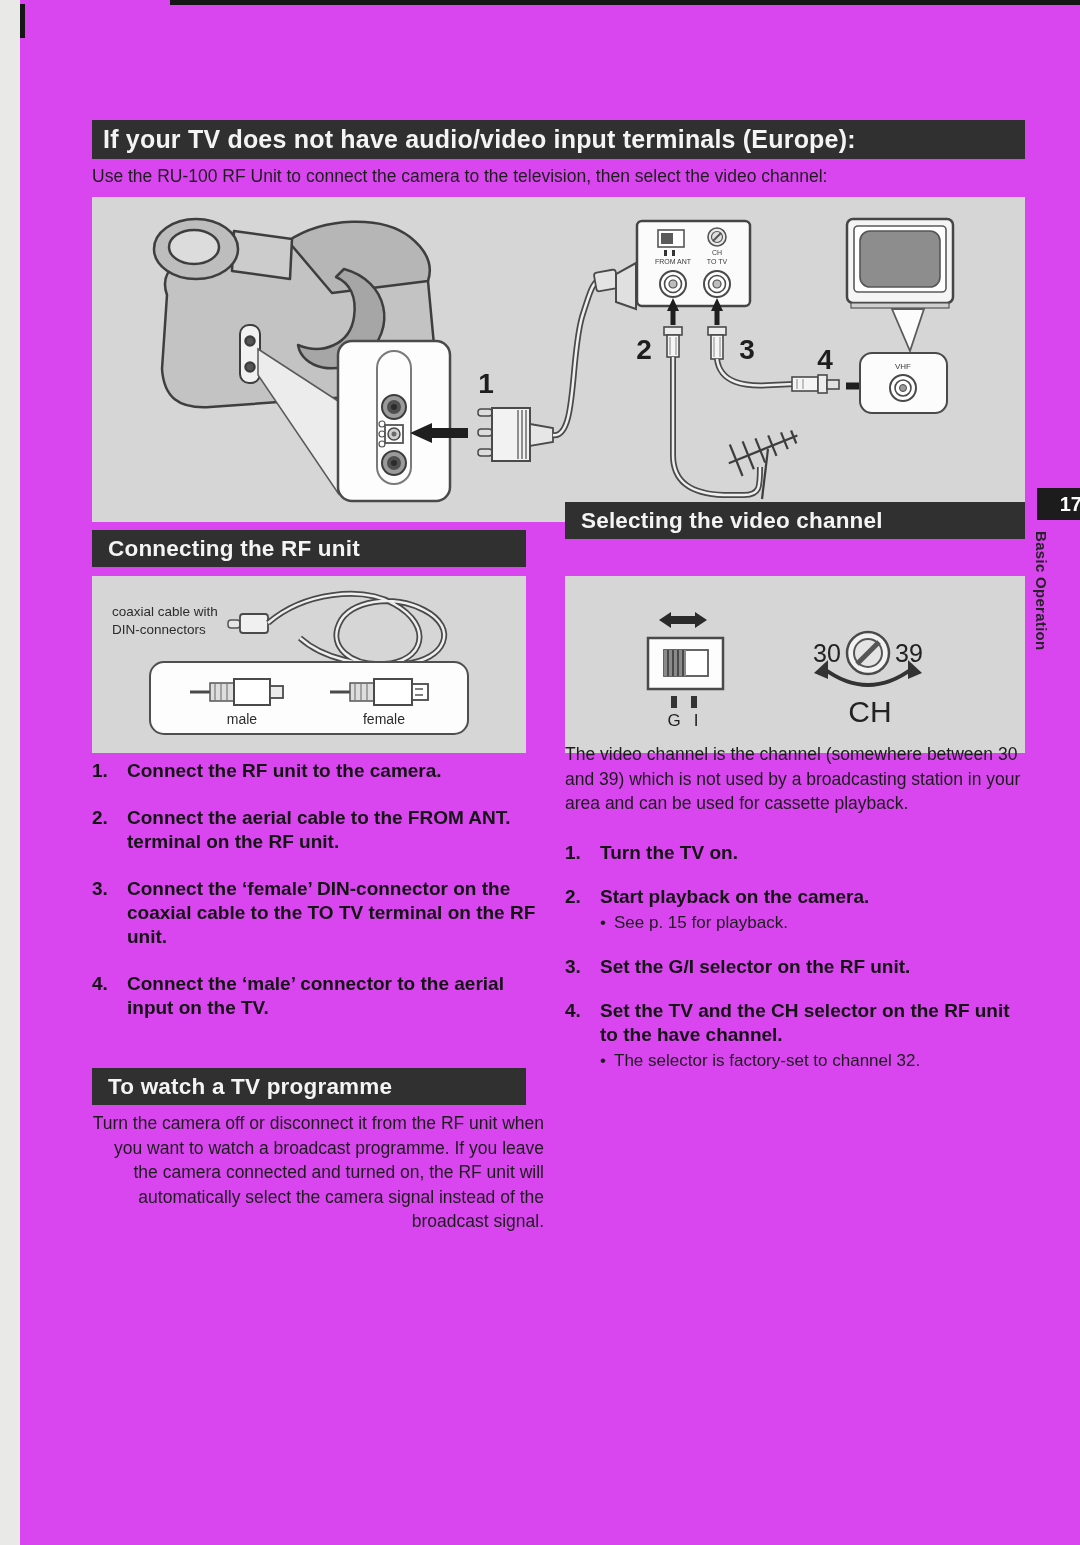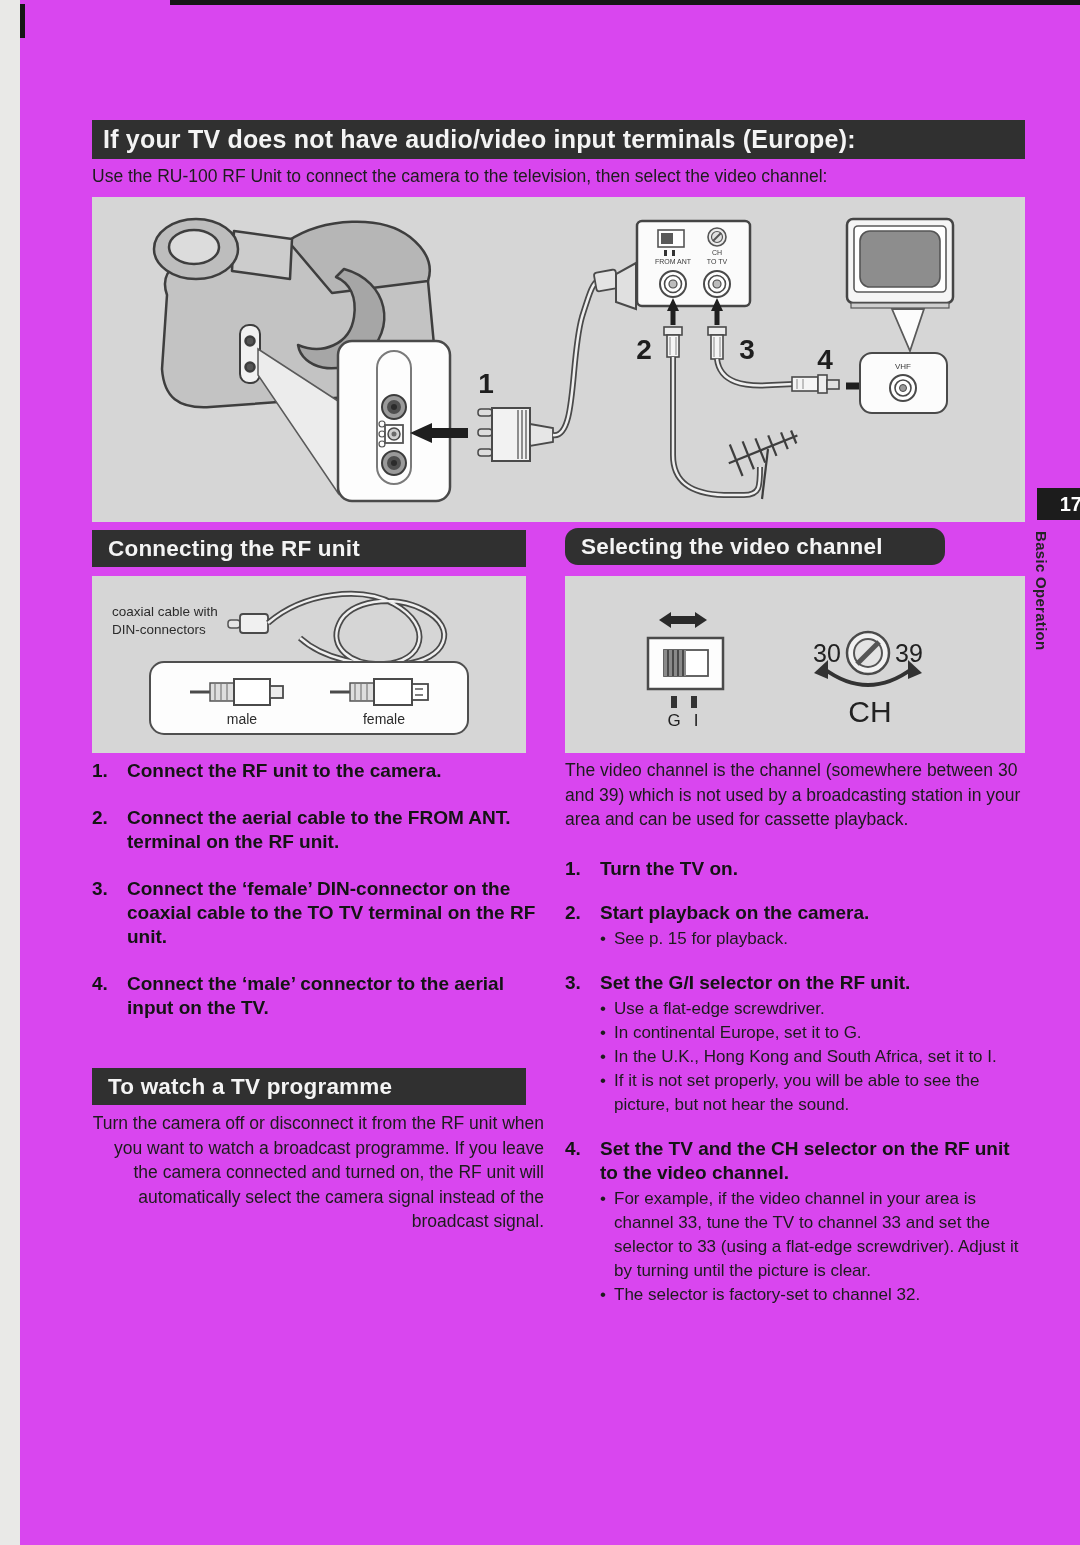--- a/index.html
+++ b/index.html
@@ -8,29 +8,29 @@
   .abs{position:absolute;}
   .scan-mark{background:#161616;}
   .bar{background:#303030;color:#f4f4f4;font-weight:bold;letter-spacing:0.2px;}
   #title-bar{left:72px;top:120px;width:933px;height:39px;line-height:39px;padding-left:11px;
              font-size:25px;box-sizing:border-box;}
   #intro-line{left:72px;top:166px;width:933px;font-size:17.5px;color:#1d1d1d;}
   .panel{background:#d6d6d6;}
   #diagram-panel{left:72px;top:197px;width:933px;height:325px;}
   .col-header{height:37px;line-height:37px;padding-left:16px;font-size:22.5px;box-sizing:border-box;}
   #connecting-header{left:72px;top:530px;width:434px;}
-  #selecting-header{left:545px;top:528px;width:380px;border-radius:13px;}
+  #selecting-header{left:545px;top:502px;width:460px;}
   #connecting-panel{left:72px;top:576px;width:434px;height:177px;text-align:right;}
   #selecting-panel{left:545px;top:576px;width:460px;height:177px;}
   #connecting-steps{left:72px;top:759px;width:452px;}
   .step{display:flex;margin-bottom:23px;font-weight:bold;font-size:19px;line-height:24px;color:#141414;}
   .step-num{width:35px;flex:none;}
   #watch-header{left:72px;top:1068px;width:434px;}
   #watch-body{left:72px;top:1111px;width:452px;font-size:17.5px;line-height:24.5px;color:#1c1c1c;text-align:right;}
-  #selecting-col{left:545px;top:758px;width:462px;}
+  #selecting-col{left:545px;top:742px;width:462px;}
   #selecting-intro{font-size:17.5px;line-height:24.5px;margin:0 0 25px 0;color:#1c1c1c;}
   .sel-step{margin-bottom:20px;}
   .sel-step-title{display:flex;font-weight:bold;font-size:19px;line-height:24px;color:#141414;}
   .sel-bullets{margin:2px 0 0 35px;padding:0;list-style:none;font-size:17px;line-height:24px;color:#1c1c1c;}
   .sel-bullets li{position:relative;padding-left:14px;}
   .sel-bullets li::before{content:"\2022";position:absolute;left:0;}
   #page-num-box{left:1017px;top:488px;width:45px;height:32px;background:#1c1c1c;color:#ffffff;
                 font-size:20px;font-weight:bold;text-align:right;line-height:32px;}
   #sidebar-label{left:1013px;top:531px;height:150px;writing-mode:vertical-rl;
                  font-size:15px;font-weight:bold;color:#242424;letter-spacing:0.3px;}
@@ -305,35 +305,28 @@
       <ul class="sel-bullets">
         <li>See p. 15 for playback.</li>
       </ul>
     </div>
 
     <div class="sel-step">
       <div class="sel-step-title">
         <span class="step-num">3.</span>
         <span>Set the G/I selector on the RF unit.</span>
       </div>
-      <ul class="sel-bullets">
-        <li>Use a flat-edge screwdriver.</li>
-        <li>In continental Europe, set it to G.</li>
-        <li>In the U.K., Hong Kong and South Africa, set it to I.</li>
-        <li>If it is not set properly, you will be able to see the picture, but not hear the sound.</li>
-      </ul>
     </div>
 
     <div class="sel-step">
       <div class="sel-step-title">
         <span class="step-num">4.</span>
-        <span>Set the TV and the CH selector on the RF unit to the video channel.</span>
+        <span>Set the TV and the CH selector on the RF unit to the have channel.</span>
       </div>
       <ul class="sel-bullets">
-        <li>For example, if the video channel in your area is channel 33, tune the TV to channel 33 and set the selector to 33 (using a flat-edge screwdriver). Adjust it by turning until the picture is clear.</li>
         <li>The selector is factory-set to channel 32.</li>
       </ul>
     </div>
   </div>
 
   <div id="page-num-box" class="abs">17</div>
   <div id="sidebar-label" class="abs">Basic Operation</div>
 
 </div>
 

